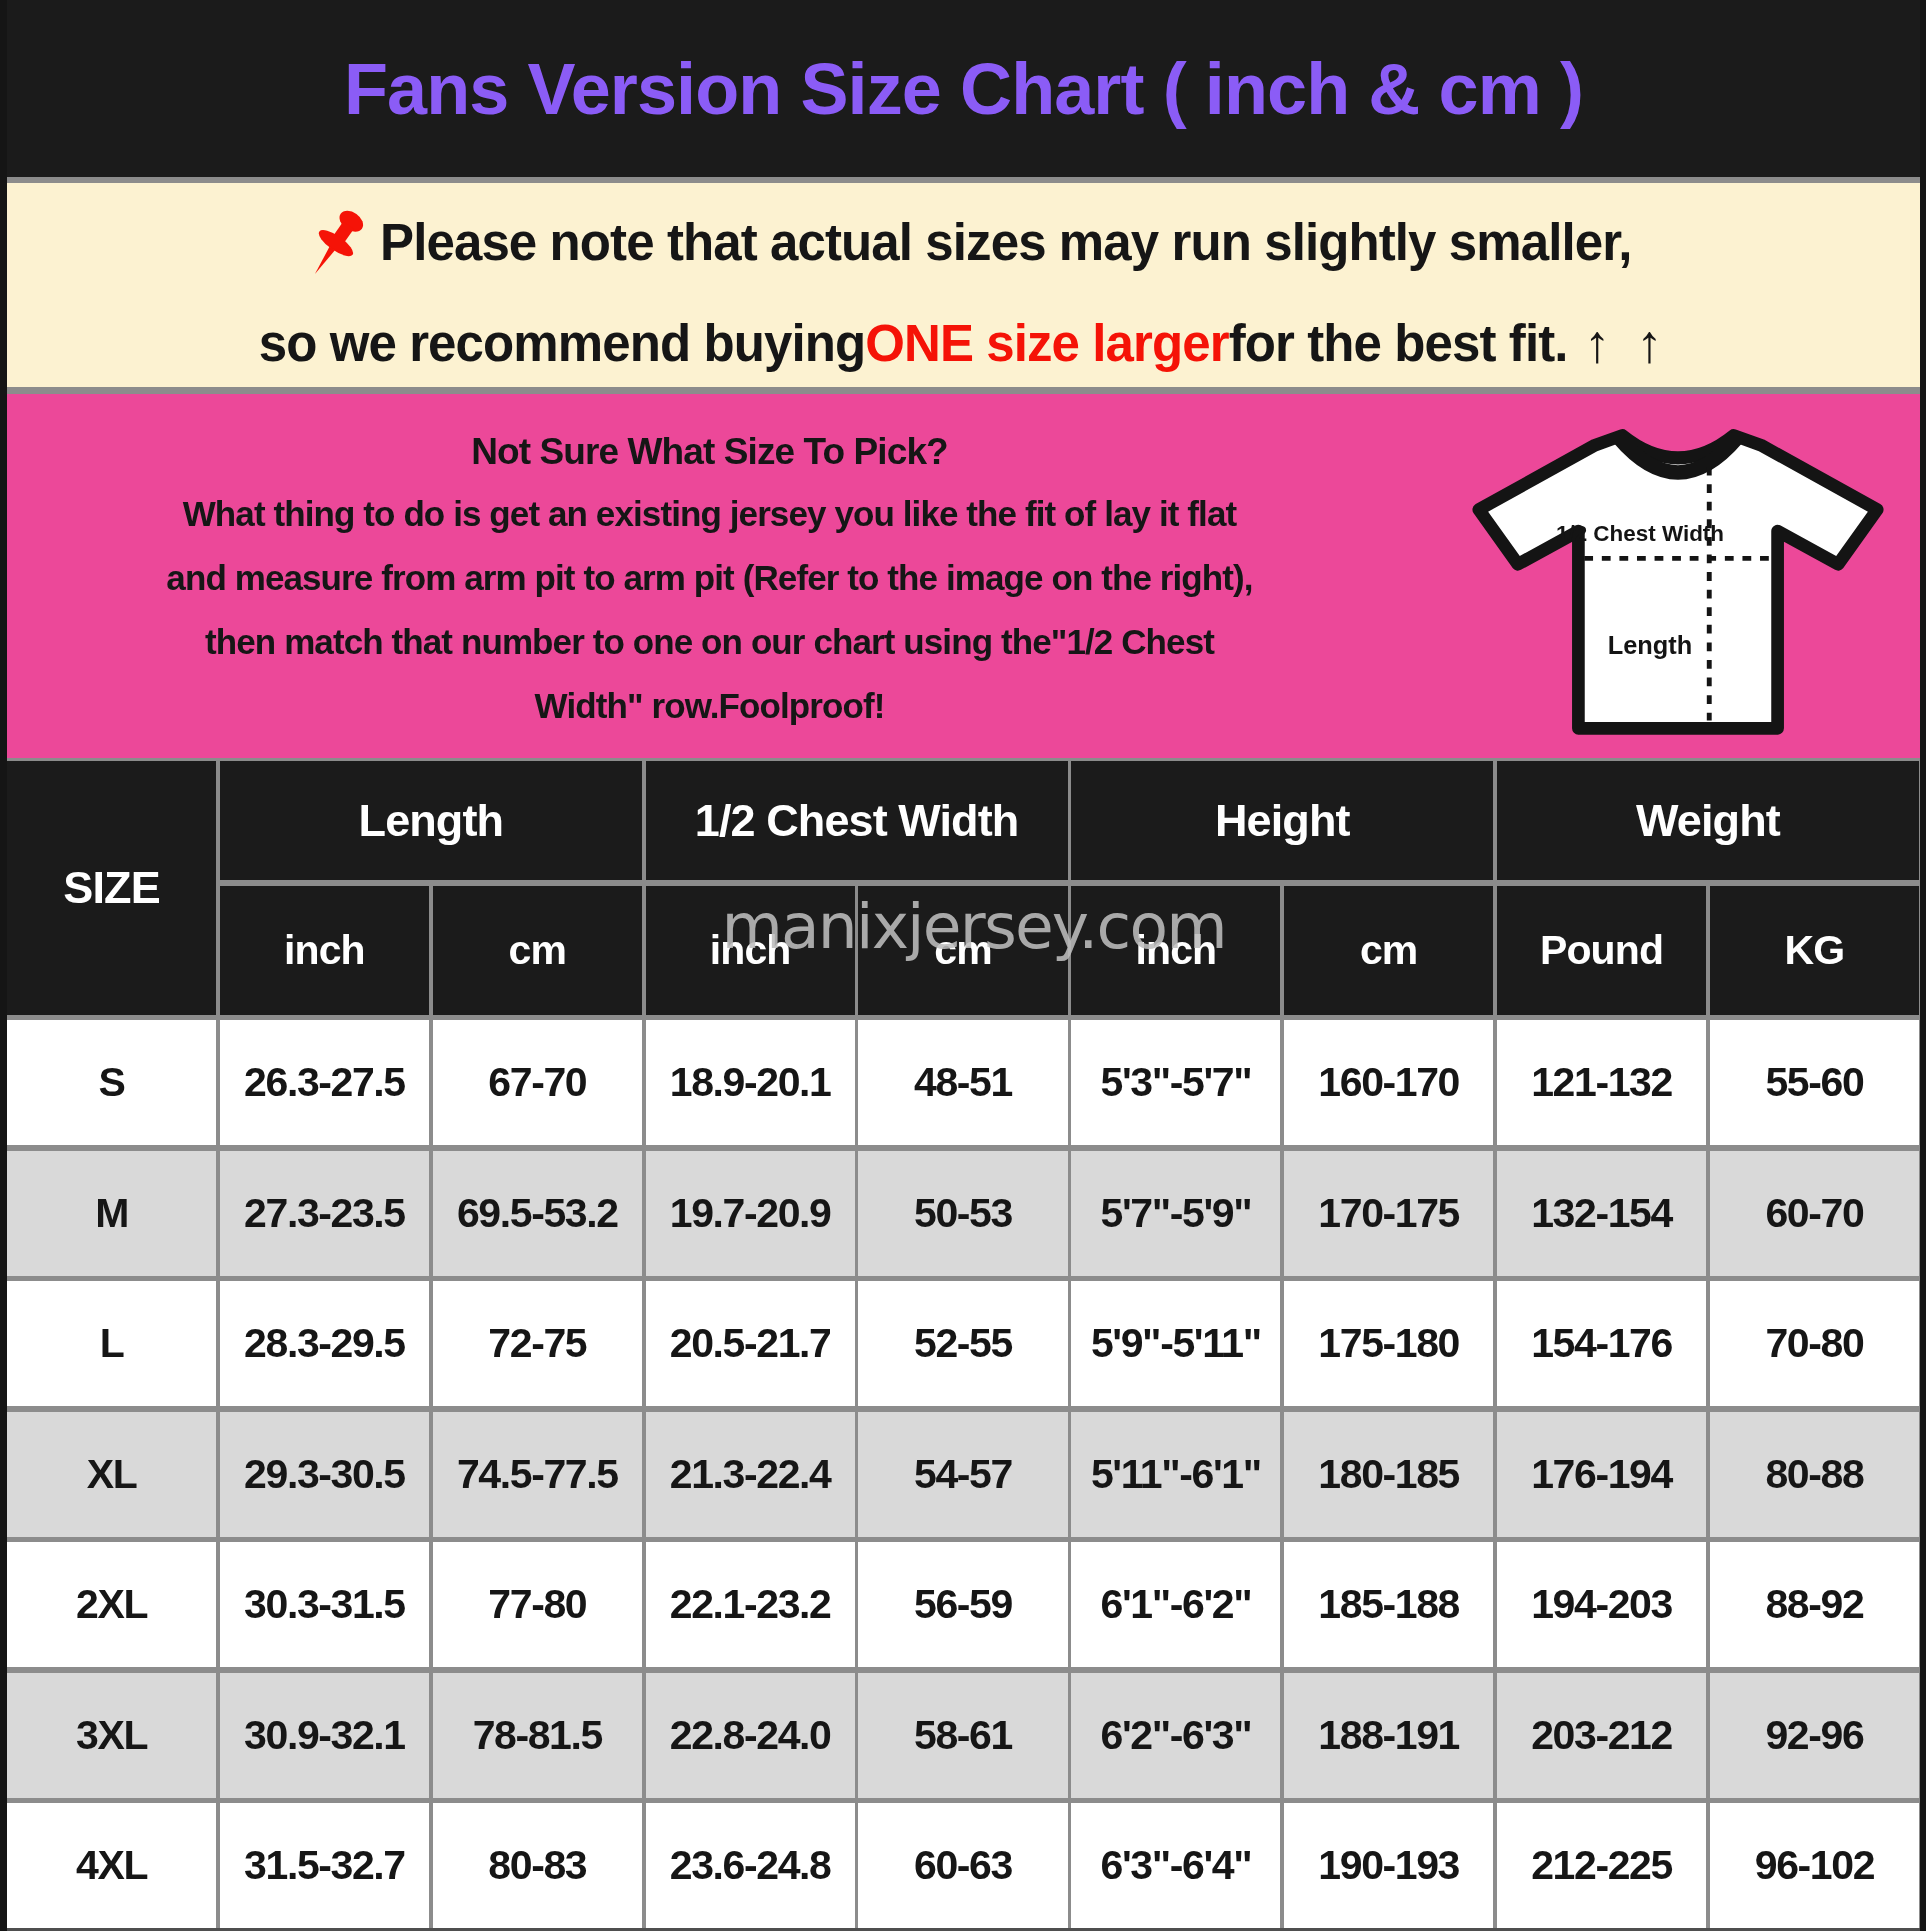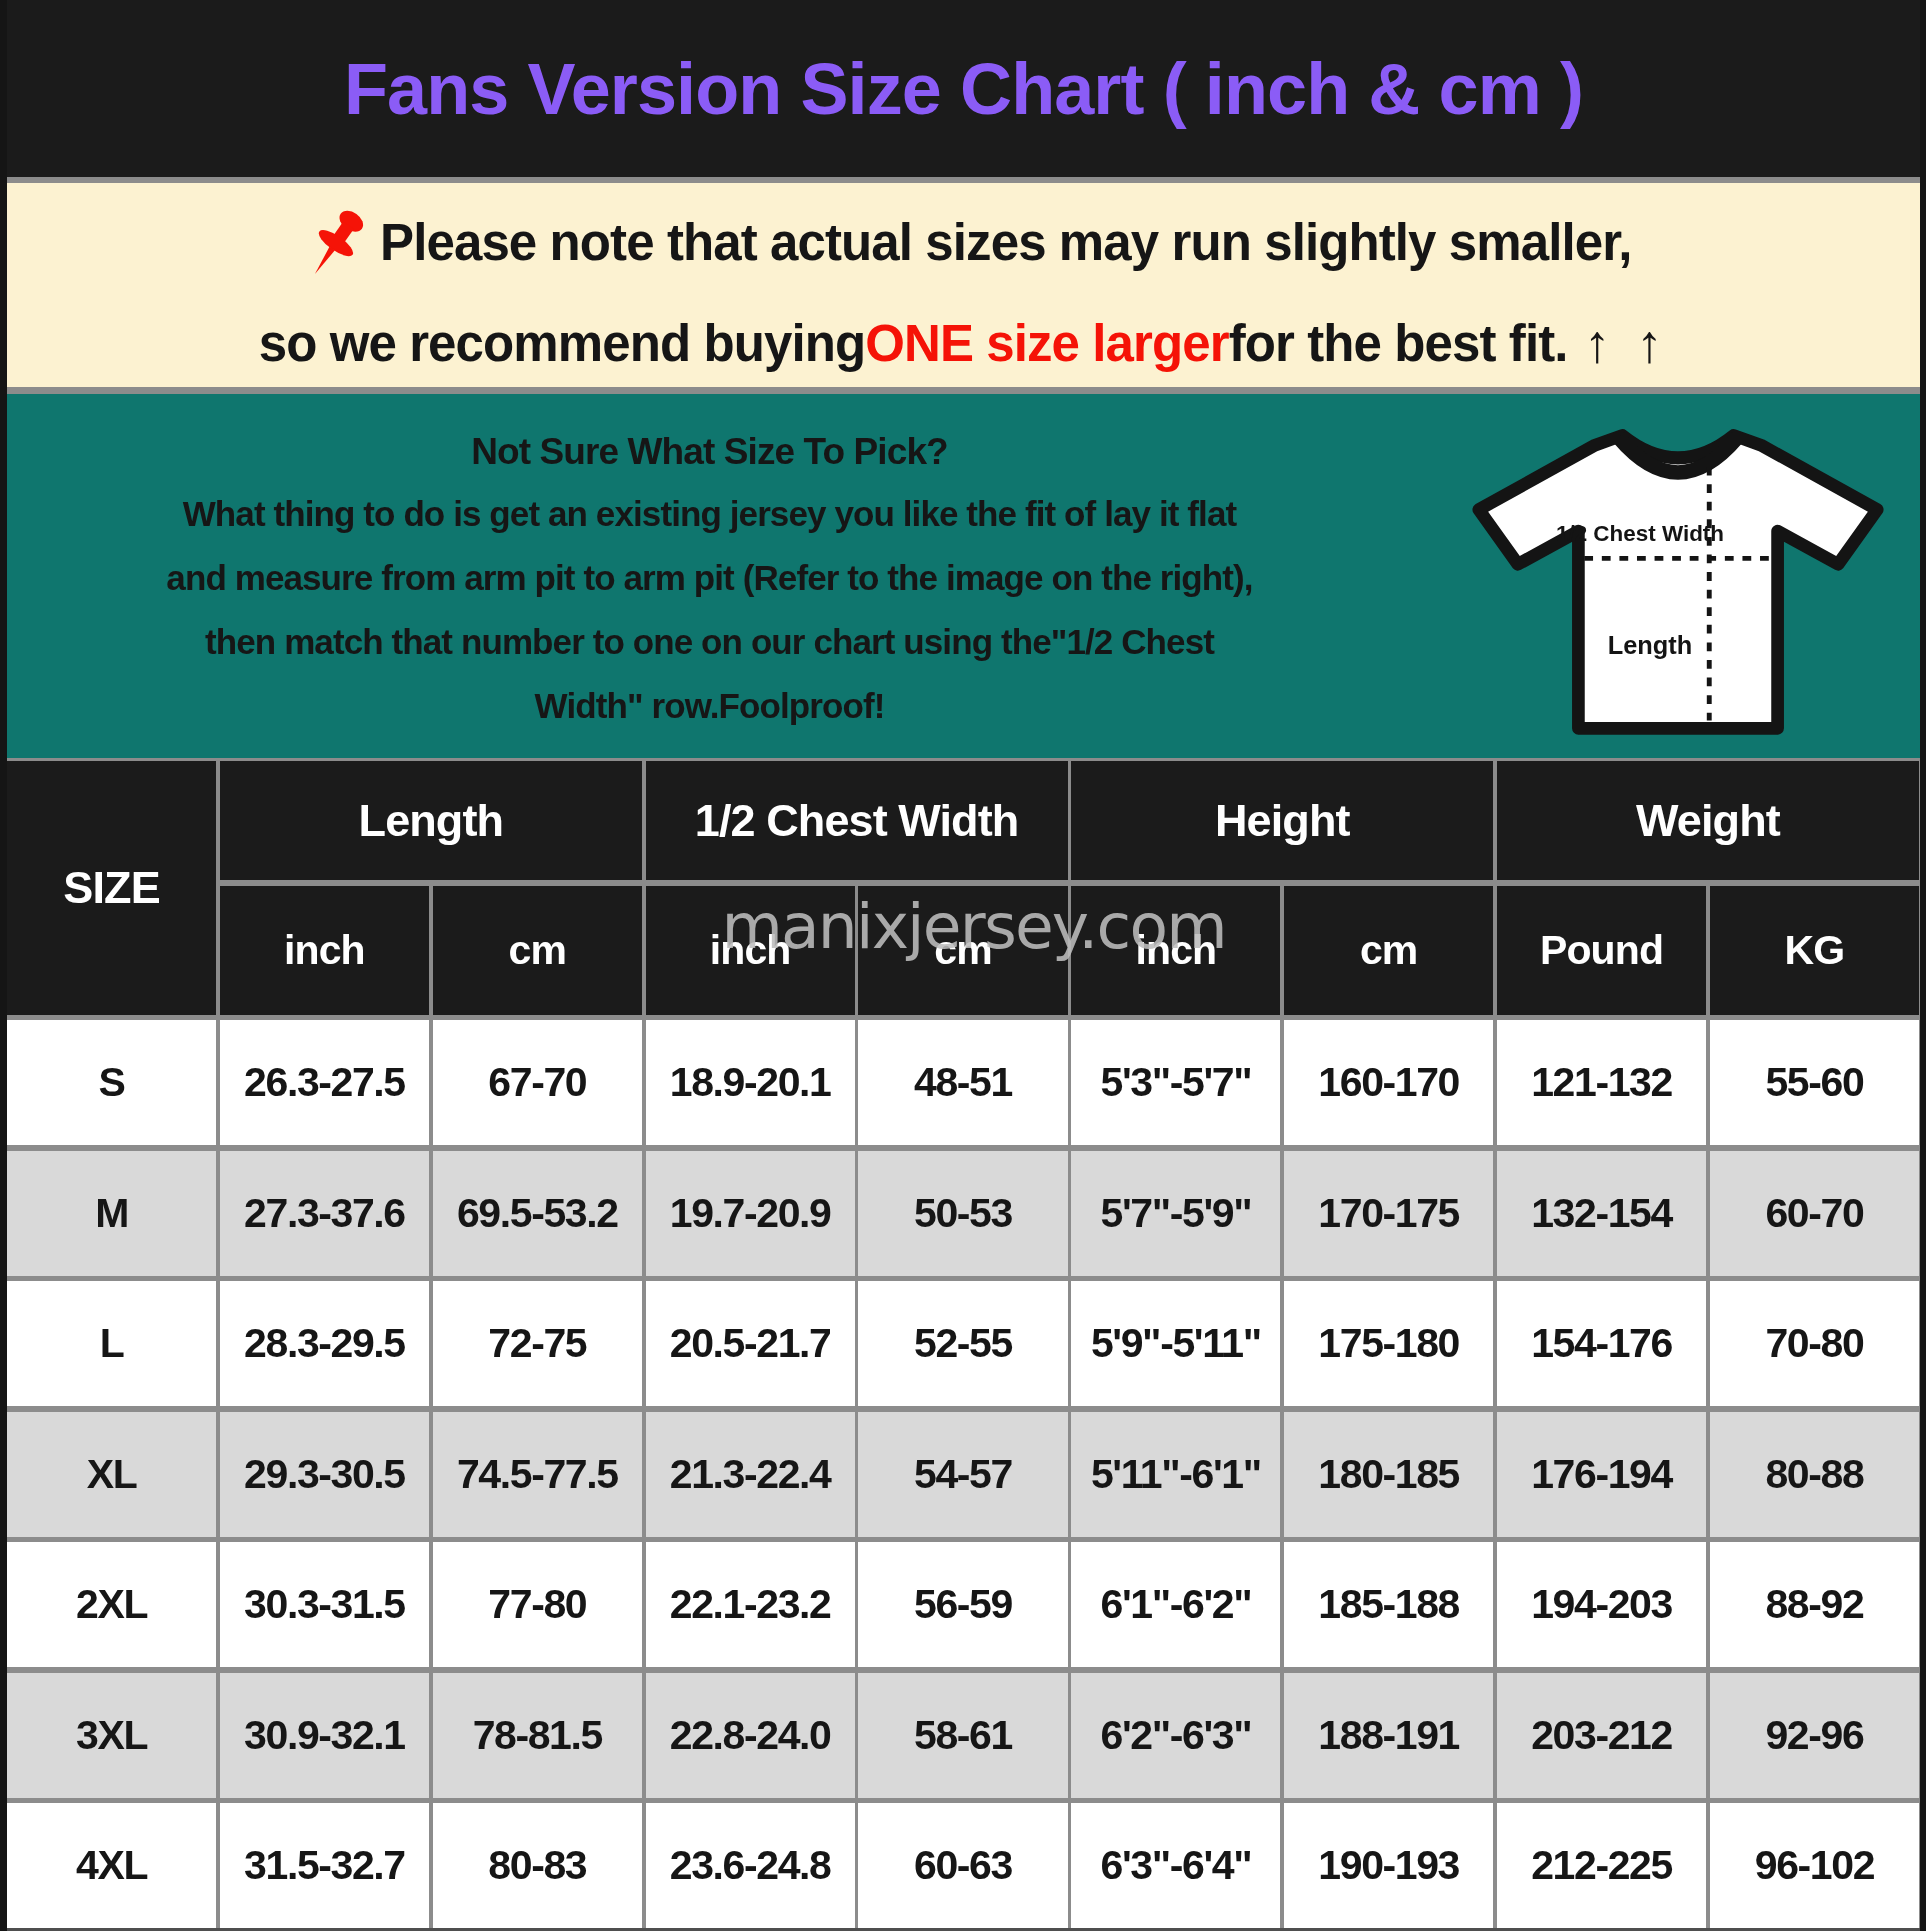--- a/index.html
+++ b/index.html
@@ -27,21 +27,21 @@
   }
   .notice-line{
     font-size:51px; font-weight:bold; letter-spacing:-0.9px; white-space:nowrap;
     display:flex; align-items:center;
   }
   .notice .red{color:#f51307;}
   .notice .arrows{font-weight:900; margin-left:16.5px; letter-spacing:5.5px; font-size:53px;}
   .pin{display:inline-block; margin-right:3.7px; transform:translateY(7.3px);}
   
   .guide{
-    height:364px; background:#0f766e; position:relative;
+    height:364px; background:#ec4899; position:relative;
     display:flex;
   }
   .guide-text{
     width:1405px; text-align:center; padding-top:27.5px;
     font-weight:bold; font-size:35px; letter-spacing:-0.9px;
   }
   .guide-heading{font-size:37px; line-height:61px; white-space:nowrap;}
   .guide-line{font-size:35px; line-height:64px; white-space:nowrap;}
   .tshirt{position:absolute; right:26px; top:16.5px;}
   
@@ -146,21 +146,21 @@
       <div class="cell data odd">26.3-27.5</div>
       <div class="cell data odd">67-70</div>
       <div class="cell data odd">18.9-20.1</div>
       <div class="cell data odd">48-51</div>
       <div class="cell data odd">5'3"-5'7"</div>
       <div class="cell data odd">160-170</div>
       <div class="cell data odd">121-132</div>
       <div class="cell data odd">55-60</div>
 
       <div class="cell data even">M</div>
-      <div class="cell data even">27.3-37.6</div>
+      <div class="cell data even">27.3-23.5</div>
       <div class="cell data even">69.5-53.2</div>
       <div class="cell data even">19.7-20.9</div>
       <div class="cell data even">50-53</div>
       <div class="cell data even">5'7"-5'9"</div>
       <div class="cell data even">170-175</div>
       <div class="cell data even">132-154</div>
       <div class="cell data even">60-70</div>
 
       <div class="cell data odd">L</div>
       <div class="cell data odd">28.3-29.5</div>

